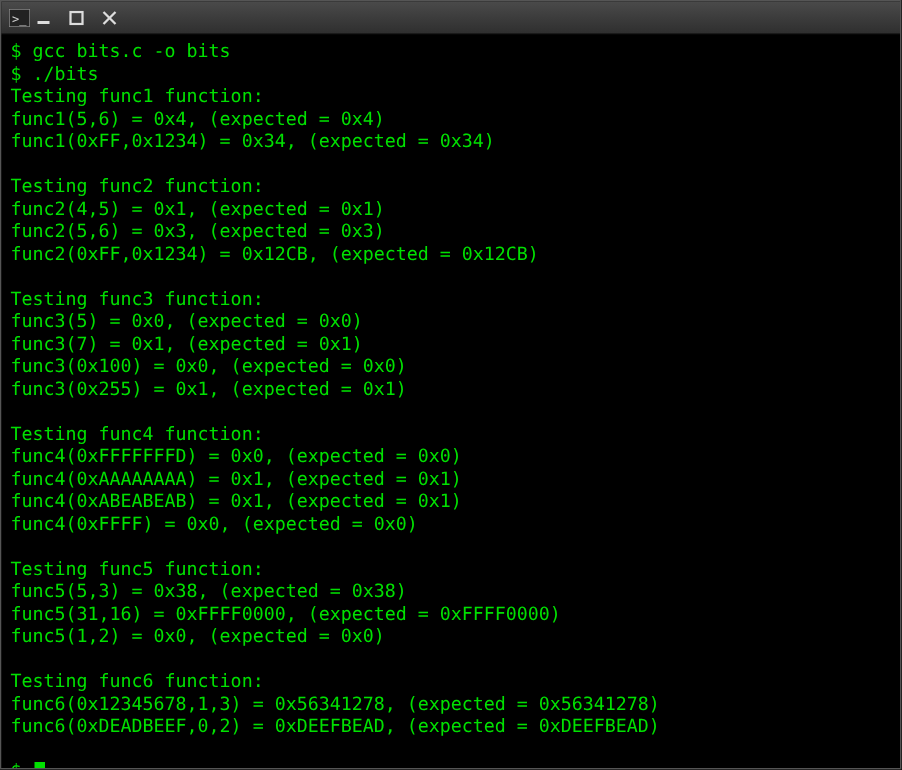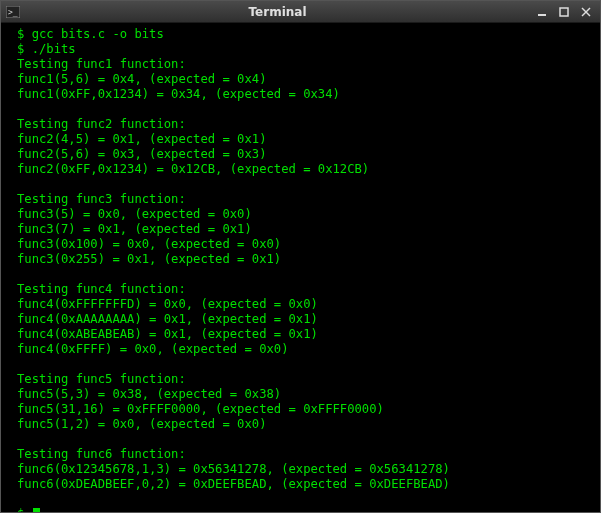--- a/index.html
+++ b/index.html
@@ -59,21 +59,21 @@
   font-weight: bold;
   font-family: Arial, sans-serif;
 }
 .win-btn svg { display:block; }
 .terminal-body {
   flex: 1;
   background: #000;
   color: #00e000;
   font-size: 12.2px;
   line-height: 15px;
-  padding: 4px 16px;
+  padding: 4px 6px;
   white-space: pre;
   overflow: hidden;
 }
 .line { white-space: pre; }
 .cursor {
   display: inline-block;
   width: 7px;
   height: 13px;
   background: #00e000;
   vertical-align: text-bottom;
@@ -84,21 +84,20 @@
 <body>
 
 <div class="window">
   <div class="titlebar">
     <span class="titlebar-icon">
       <svg width="14" height="12" viewBox="0 0 14 12">
         <rect x="0" y="0" width="14" height="12" fill="#222" stroke="#888" stroke-width="1"></rect>
         <text x="2" y="9" font-size="8" fill="#ccc" font-family="monospace">&gt;_</text>
       </svg>
     </span>
-    <span class="titlebar-title">Terminal</span>
     <div class="titlebar-controls">
       <span class="win-btn">
         <svg width="10" height="10" viewBox="0 0 10 10">
             <line x1="1" y1="8" x2="9" y2="8" stroke="#ddd" stroke-width="2"></line>
           </svg>
       </span>
       <span class="win-btn">
         <svg width="10" height="10" viewBox="0 0 10 10">
             <rect x="1" y="1" width="8" height="8" fill="none" stroke="#ddd" stroke-width="1.5"></rect>
           </svg>

